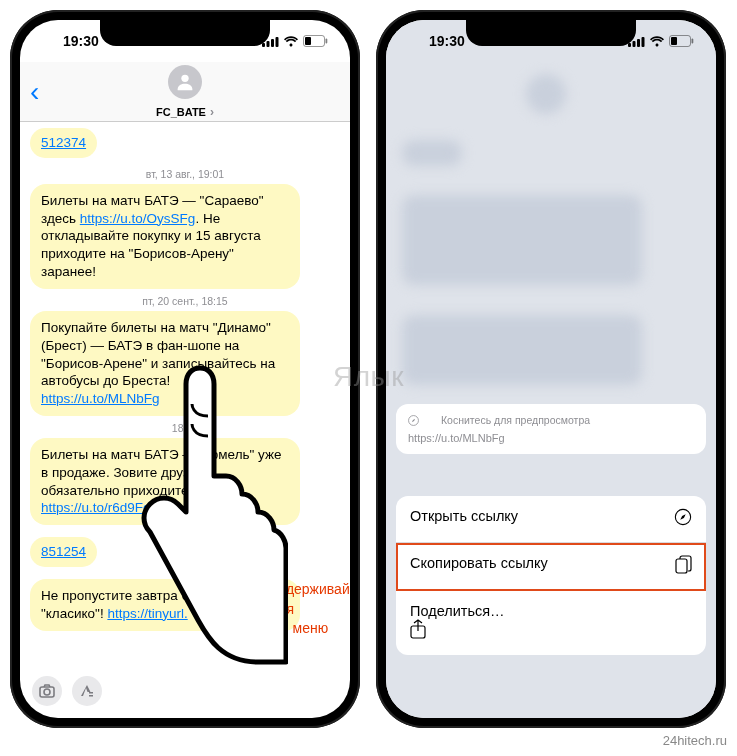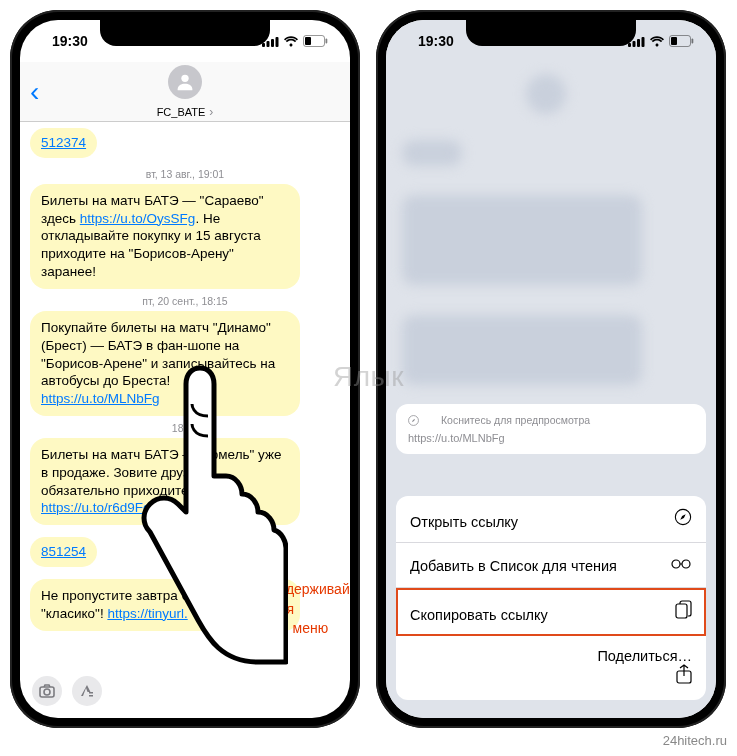--- a/index.html
+++ b/index.html
@@ -43,21 +43,21 @@
     transform: translateX(-50%);
     width: 170px;
     height: 26px;
     background: #000;
     border-bottom-left-radius: 16px;
     border-bottom-right-radius: 16px;
     z-index: 50;
   }
   .statusbar {
     position: absolute;
-    top: 0; left: 4px; right: 0;
+    top: 0; left: 15px; right: 0;
     height: 42px;
     display: flex;
     justify-content: space-between;
     align-items: center;
     padding: 0 22px 0 28px;
     font-size: 14px;
     font-weight: 600;
     z-index: 40;
     color: #000;
   }
@@ -78,20 +78,21 @@
     left: 10px;
     color: #007aff;
     font-size: 28px;
     line-height: 1;
   }
   .contact {
     display: flex;
     flex-direction: column;
     align-items: center;
     gap: 6px;
+    font-weight: bold;
   }
   .avatar {
     width: 34px; height: 34px;
     border-radius: 50%;
     background: #c7c7cc;
     display: flex; align-items: center; justify-content: center;
   }
   .avatar svg { width: 22px; height: 22px; }
   .contact-name {
     font-size: 11px;
@@ -185,21 +186,21 @@
   .preview .pv-title { font-size: 14px; color: #000; margin-bottom: 2px; }
   .preview .pv-url { font-size: 11px; color: #8e8e93; }
   .menu {
     top: 476px;
     background: #fff;
     border-radius: 12px;
     overflow: hidden;
   }
   .menu-item {
     display: flex;
-    align-items: flex-end;
+    align-items: flex-start;
     justify-content: space-between;
     padding: 12px 14px;
     font-size: 14.5px;
     color: #000;
     border-bottom: 0.5px solid #d9d9de;
     min-height: 44px;
   }
   .menu-item:last-child { border-bottom: none; flex-direction: column; }
   .menu-item.multi { line-height: 1.25; }
   .menu-item .mi-ic { color: #8e8e93; font-size: 16px; }
@@ -363,30 +364,20 @@
       <div class="sheet menu">
         <div class="menu-item">
           <span>Открыть ссылку</span>
           <span class="mi-ic">
             <svg width="18" height="18" viewBox="0 0 20 20">
                 <circle cx="10" cy="10" r="8.5" fill="none" stroke="#000" stroke-width="1.2"></circle>
                 <path d="M13 7l-2 4-4 2 2-4z" fill="#000"></path>
               </svg>
           </span>
         </div>
-        <div class="menu-item multi">
-          <span style="max-width:210px;">Добавить в Список для чтения</span>
-          <span class="mi-ic">
-            <svg width="22" height="12" viewBox="0 0 22 12" fill="none" stroke="#000" stroke-width="1.2">
-                <circle cx="6" cy="6" r="4"></circle>
-                <circle cx="16" cy="6" r="4"></circle>
-                <path d="M10 6h2"></path>
-              </svg>
-          </span>
-        </div>
         <div class="menu-item hl">
           <span>Скопировать ссылку</span>
           <span class="mi-ic">
             <svg width="17" height="19" viewBox="0 0 17 19" fill="none" stroke="#000" stroke-width="1.2">
                 <rect x="1" y="4" width="11" height="14" rx="2"></rect>
                 <path d="M5 4V3a2 2 0 012-2h7a2 2 0 012 2v11a2 2 0 01-2 2h-1"></path>
               </svg>
           </span>
         </div>
         <div class="menu-item">

